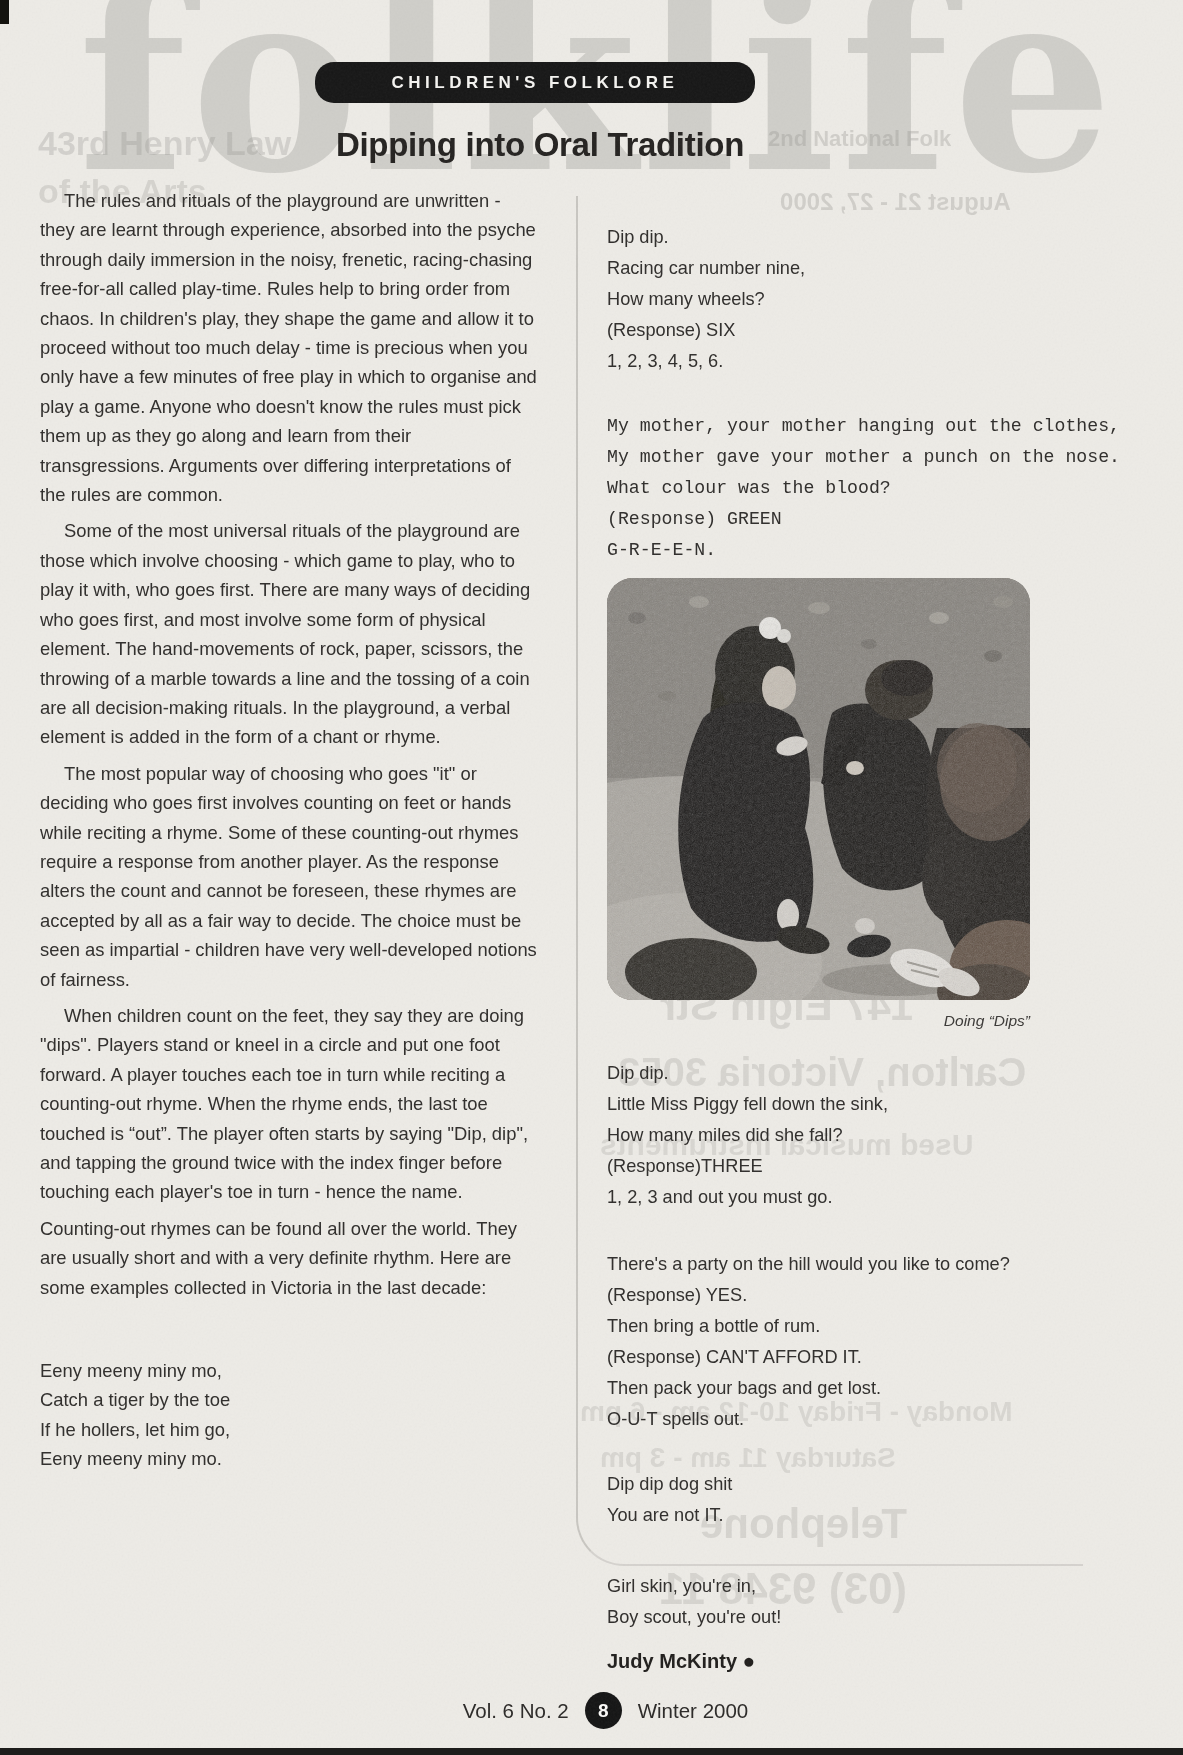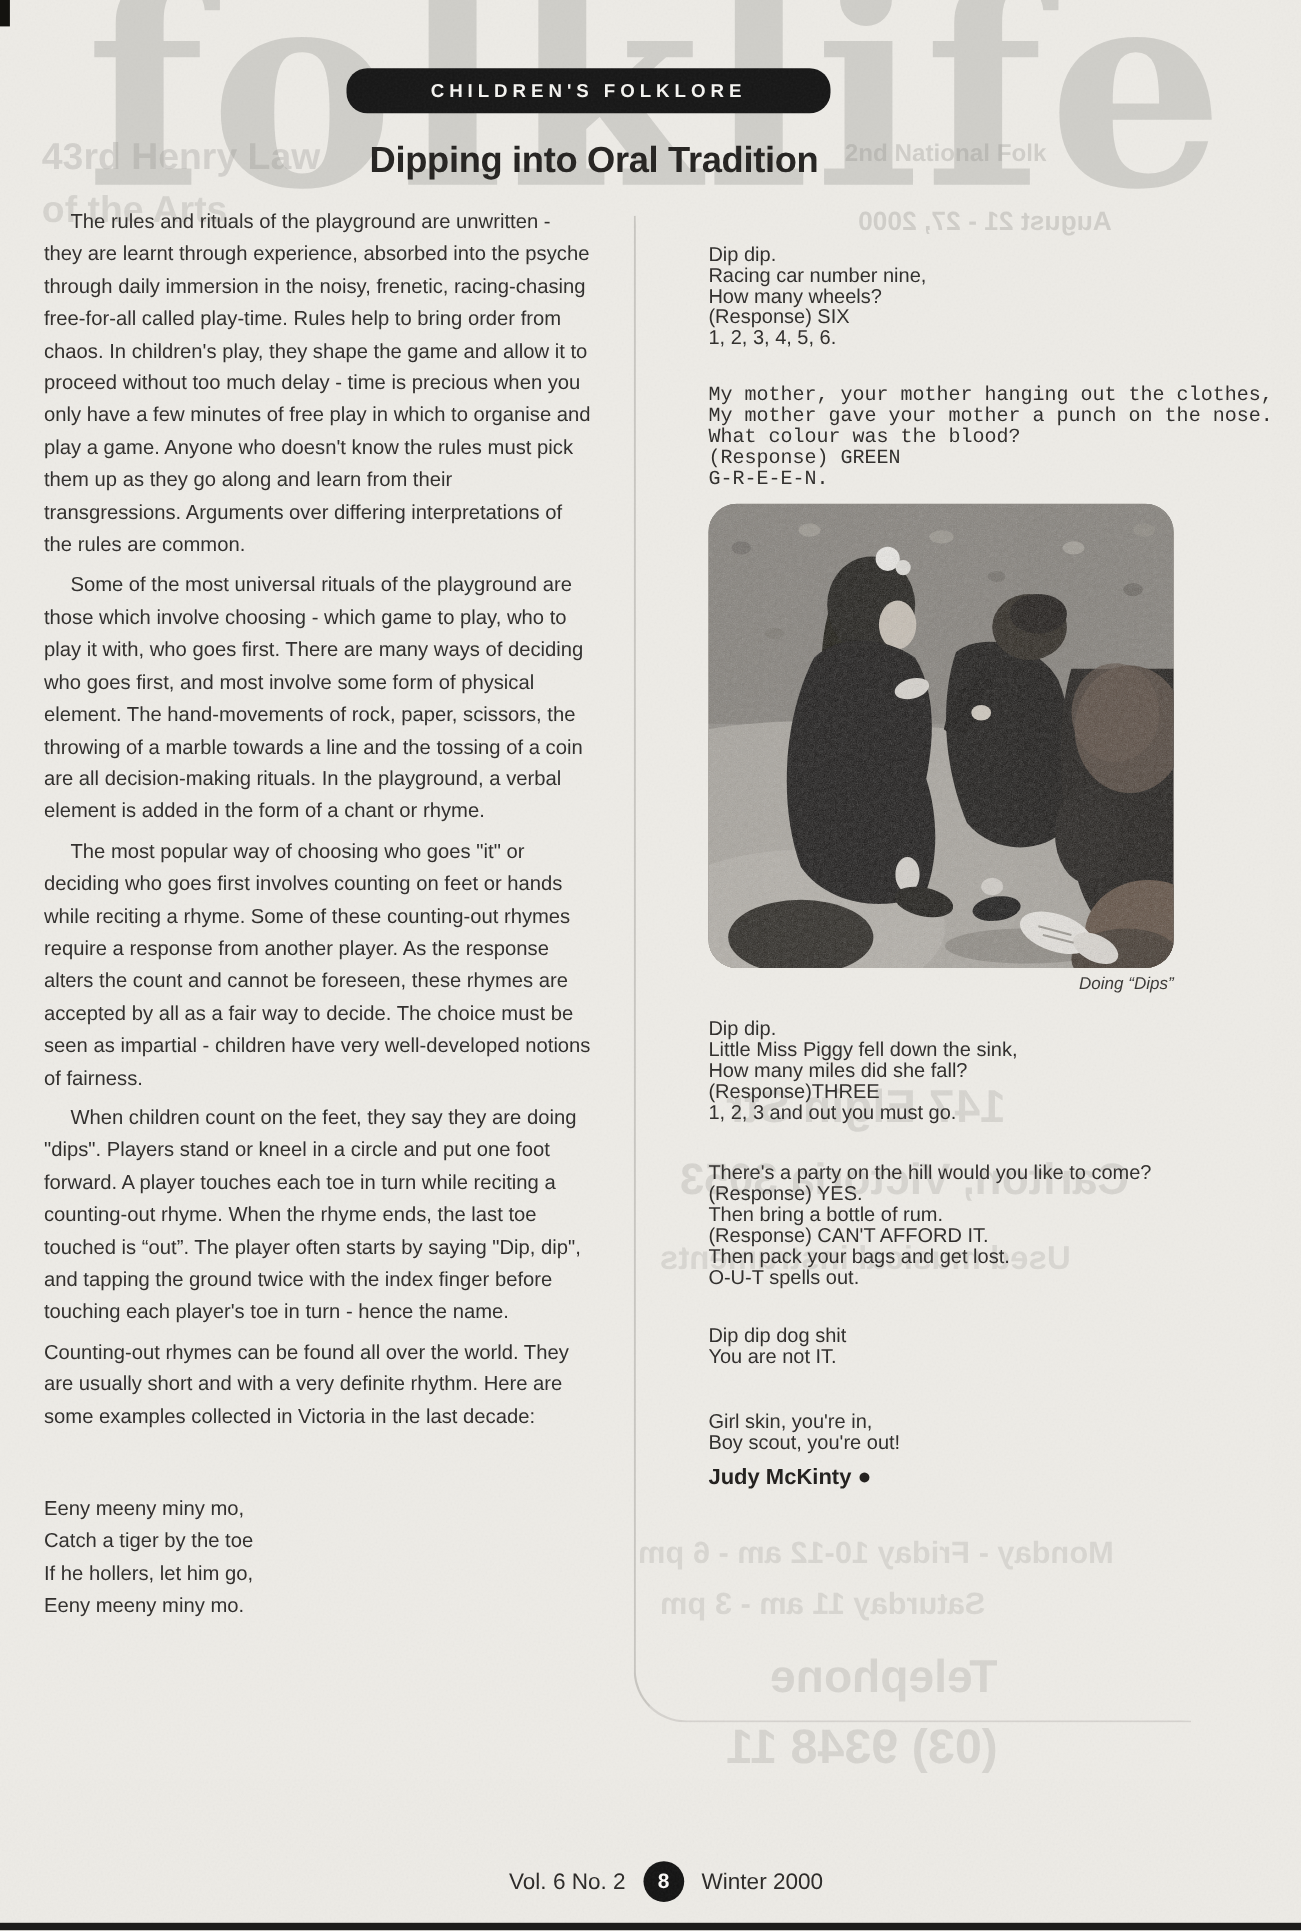--- a/index.html
+++ b/index.html
@@ -43,22 +43,22 @@
   .col-left {
     position:absolute; left:40px; top:186px; width:497px; z-index:2;
     font-size:18.4px; line-height:29.4px;
   }
   .col-left p.para { margin:0 0 7px 0; }
   .col-left p.para.indent { text-indent:24px; }
   .rhyme { white-space:pre; margin:0; }
   .col-left .rhyme.gap1 { margin-top:54px; }
   .col-left .rhyme.gap2 { margin-top:56px; }
   .col-right {
-    position:absolute; left:644px; top:222px; width:452px; z-index:2;
-    font-size:18.2px; line-height:19px;
+    position:absolute; left:607px; top:222px; width:452px; z-index:2;
+    font-size:18.2px; line-height:31px;
   }
   .col-right .rhyme.r2 { margin-top:34px;font-family:Liberation Mono, monospace; }
   .col-right .rhyme.r3 { margin-top:22px; }
   .col-right .rhyme.r4 { margin-top:36px; }
   .col-right .rhyme.r5 { margin-top:34px; }
   .col-right .rhyme.r6 { margin-top:40px; }
   
   .photo {
     margin-top:12px; width:423px; height:422px;
     border-radius:26px; overflow:hidden; background:#8f8b85;

